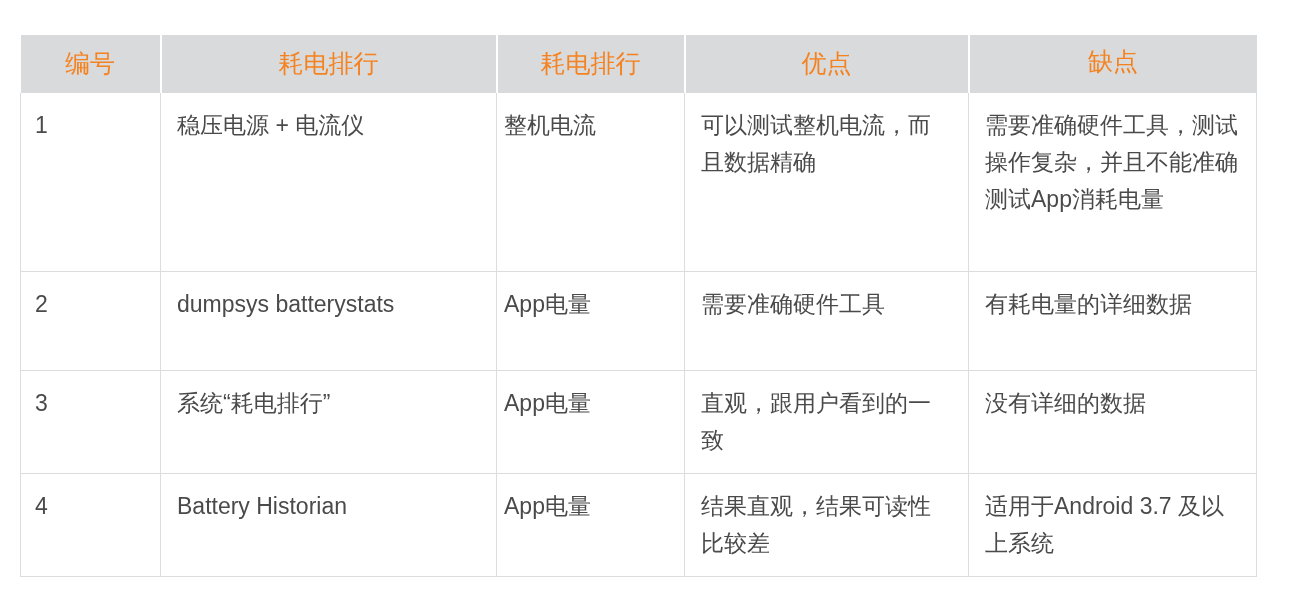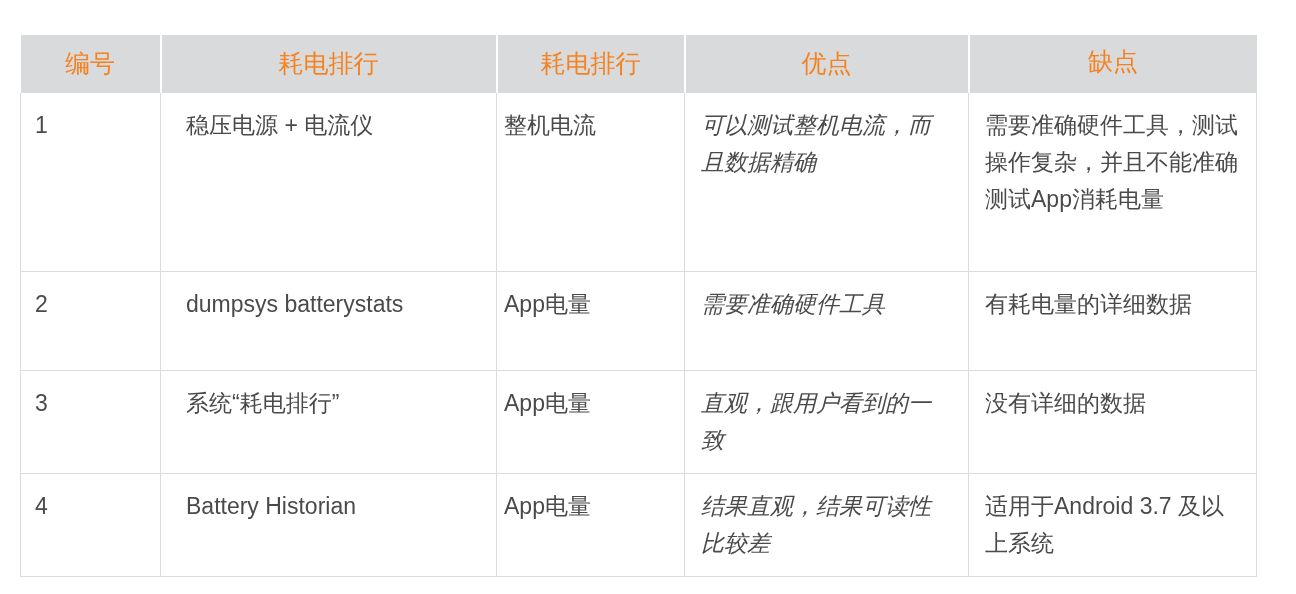--- a/index.html
+++ b/index.html
@@ -75,23 +75,23 @@
   tbody td:last-child {
     border-right: 1px solid #dcdcdc;
   }
 
   tbody tr.r1 td { height: 178px; }
   tbody tr.r2 td { height: 99px; }
   tbody tr.r3 td { height: 96px; }
   tbody tr.r4 td { height: 100px; }
 
   td.cell-id { padding-left: 14px; }
-  td.cell-method { padding-left: 25px; }
+  td.cell-method { padding-left: 16px; }
   td.cell-scene { padding-left: 7px; }
-  td.cell-pro { padding-left: 16px; font-style: italic; }
+  td.cell-pro { padding-left: 16px; }
   td.cell-con { padding-left: 16px; }
 </style>
 </head>
 <body>
 
 <div class="page">
   <div class="table-wrap">
     <table class="cmp">
       <colgroup>
         <col class="c-id">

